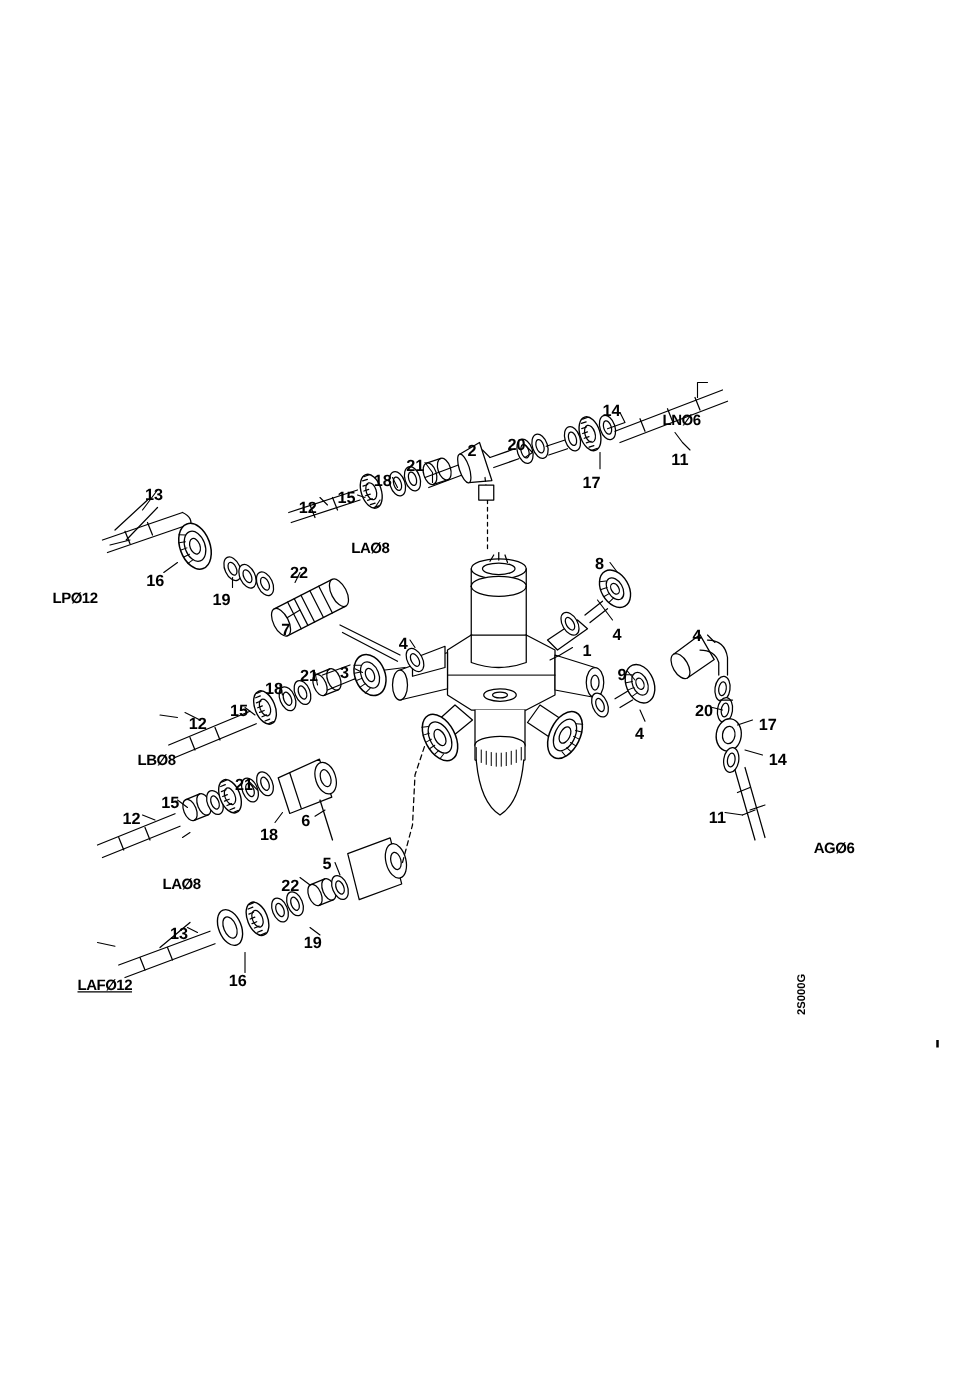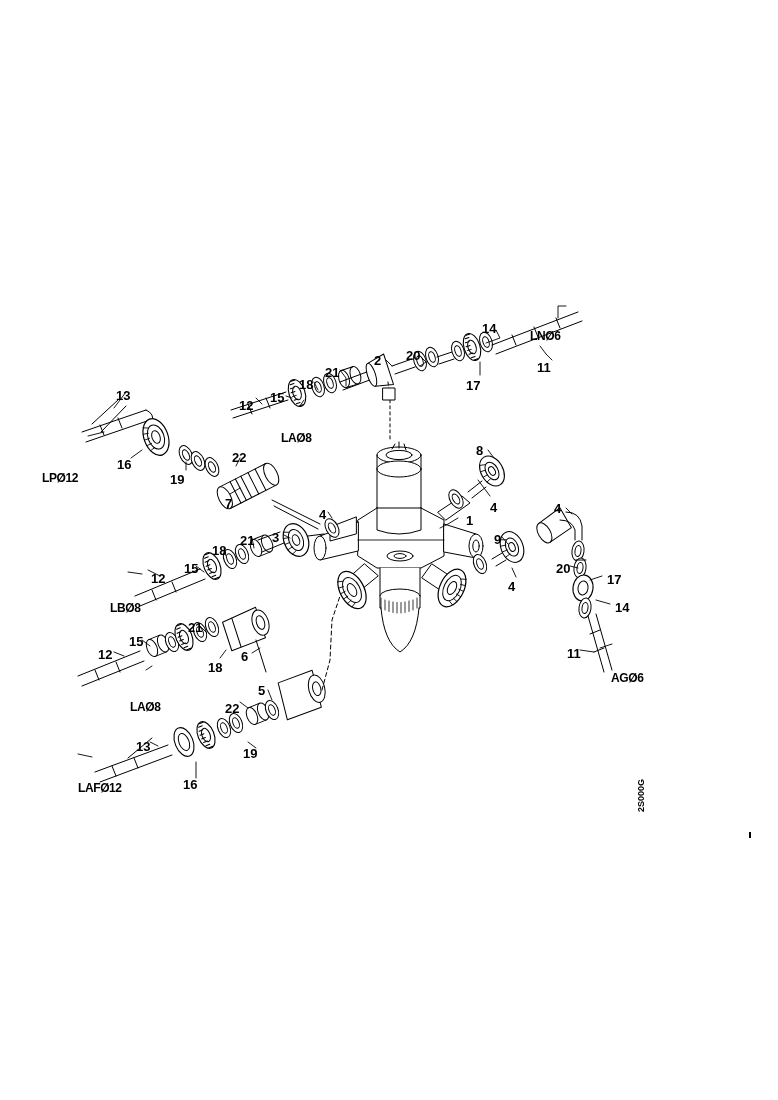--- a/index.html
+++ b/index.html
@@ -513,22 +513,22 @@
         <path d="M612,644 L600,648"></path>
       </g>
     </g>
   </svg>
 
   <div class="callout-label code-label" style="left:530px; top:294px;">LNØ6</div>
   <div class="callout-label code-label" style="left:281px; top:396px;">LAØ8</div>
   <div class="callout-label code-label" style="left:42px; top:436px;">LPØ12</div>
   <div class="callout-label code-label" style="left:110px; top:566px;">LBØ8</div>
   <div class="callout-label code-label" style="left:130px; top:665px;">LAØ8</div>
-  <div class="callout-label code-label" style="left:78px; top:746px;">LAFØ12</div>
-  <div class="callout-label code-label" style="left:611px; top:636px;">AGØ6</div>
+  <div class="callout-label code-label" style="left:62px; top:746px;text-decoration:underline;">LAFØ12</div>
+  <div class="callout-label code-label" style="left:651px; top:636px;">AGØ6</div>
 
   <div class="callout-label num-label" style="left:116px; top:389px;">13</div>
   <div class="callout-label num-label" style="left:117px; top:458px;">16</div>
   <div class="callout-label num-label" style="left:170px; top:473px;">19</div>
   <div class="callout-label num-label" style="left:232px; top:451px;">22</div>
   <div class="callout-label num-label" style="left:225px; top:497px;">7</div>
   <div class="callout-label num-label" style="left:319px; top:508px;">4</div>
   <div class="callout-label num-label" style="left:239px; top:399px;">12</div>
   <div class="callout-label num-label" style="left:270px; top:391px;">15</div>
   <div class="callout-label num-label" style="left:299px; top:378px;">18</div>

